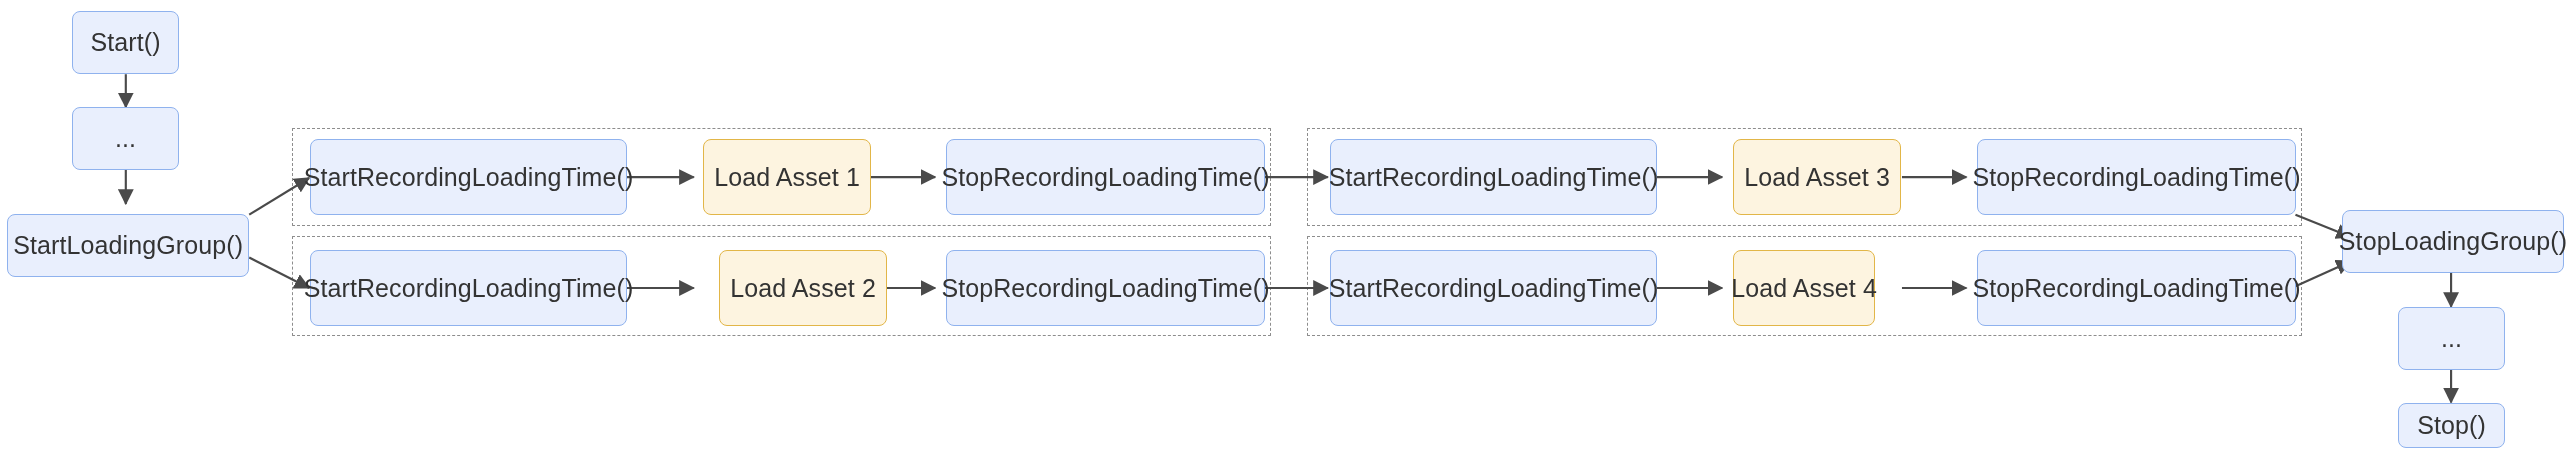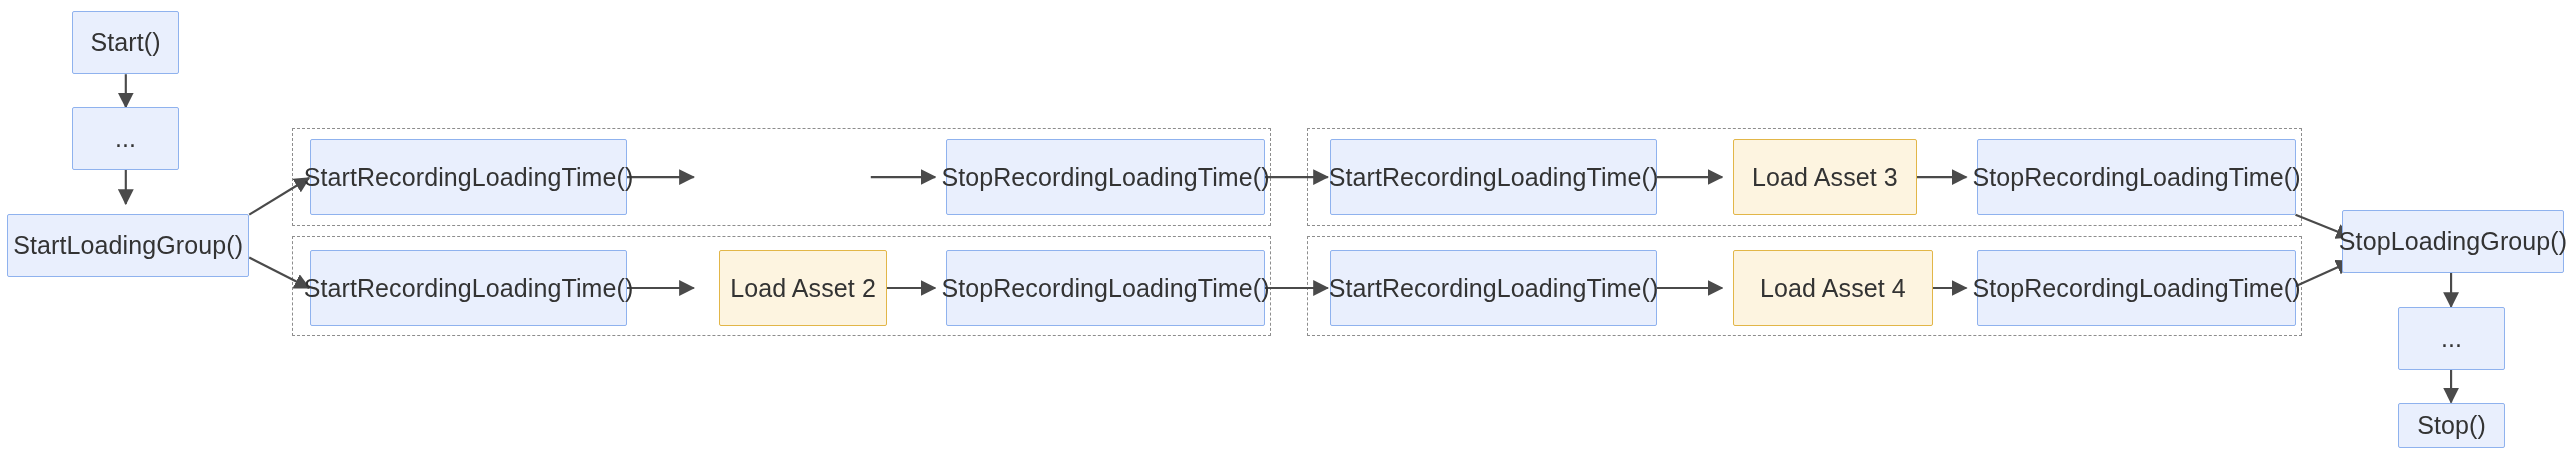--- a/index.html
+++ b/index.html
@@ -18,21 +18,21 @@
     background: #ffffff;
     overflow: hidden;
   }
   
   .node {
     position: absolute;
     box-sizing: border-box;
     display: flex;
     align-items: center;
     justify-content: center;
-    border-radius: 2px;
+    border-radius: 8px;
     border: 1.8px solid #8fb2ee;
     background: #e9effd;
     color: #333333;
     font-size: 25px;
     line-height: 1;
     white-space: nowrap;
     letter-spacing: 0.1px;
     padding: 0 12.5px;
   }
   .node.yellow {
@@ -113,32 +113,33 @@
     <path class="edge-path" d="M 2740 412 L 2740 450" marker-end="url(#arrow)"></path>
   </svg>
 
   <div class="node" style="left:72px; top:10.7px; width:107px; height:63px;">Start()</div>
 
   <div class="node" style="left:72px; top:107px; width:107px; height:63px;">...</div>
 
   <div class="node" style="left:7.2px; top:205px; width:242px; height:63px;margin-top:9px;">StartLoadingGroup()</div>
 
   <div class="node" style="left:310px; top:139px; width:317px; height:76px;">StartRecordingLoadingTime()</div>
+  <div class="node yellow" style="left:703px; top:139px; width:168px; height:76px;">Load Asset 1</div>
   <div class="node" style="left:946px; top:139px; width:319px; height:76px;">StopRecordingLoadingTime()</div>
 
   <div class="node" style="left:310px; top:250px; width:317px; height:76px;">StartRecordingLoadingTime()</div>
   <div class="node yellow" style="left:703px; top:250px; width:168px; height:76px;margin-left:16px;">Load Asset 2</div>
   <div class="node" style="left:946px; top:250px; width:319px; height:76px;">StopRecordingLoadingTime()</div>
 
   <div class="node" style="left:1330px; top:139px; width:327px; height:76px;">StartRecordingLoadingTime()</div>
-  <div class="node yellow" style="left:1733px; top:139px; width:184px; height:76px;">Load Asset 3</div>
+  <div class="node yellow" style="left:1733px; top:139px; width:168px; height:76px;">Load Asset 3</div>
   <div class="node" style="left:1977px; top:139px; width:319px; height:76px;">StopRecordingLoadingTime()</div>
 
   <div class="node" style="left:1330px; top:250px; width:327px; height:76px;">StartRecordingLoadingTime()</div>
-  <div class="node yellow" style="left:1733px; top:250px; width:200px; height:76px;">Load Asset 4</div>
+  <div class="node yellow" style="left:1733px; top:250px; width:142px; height:76px;">Load Asset 4</div>
   <div class="node" style="left:1977px; top:250px; width:319px; height:76px;">StopRecordingLoadingTime()</div>
 
   <div class="node" style="left:2342px; top:210px; width:222px; height:63px;">StopLoadingGroup()</div>
 
   <div class="node" style="left:2398px; top:307px; width:107px; height:63px;">...</div>
 
   <div class="node" style="left:2398px; top:403px; width:107px; height:45px;">Stop()</div>
 
 </div>
 

